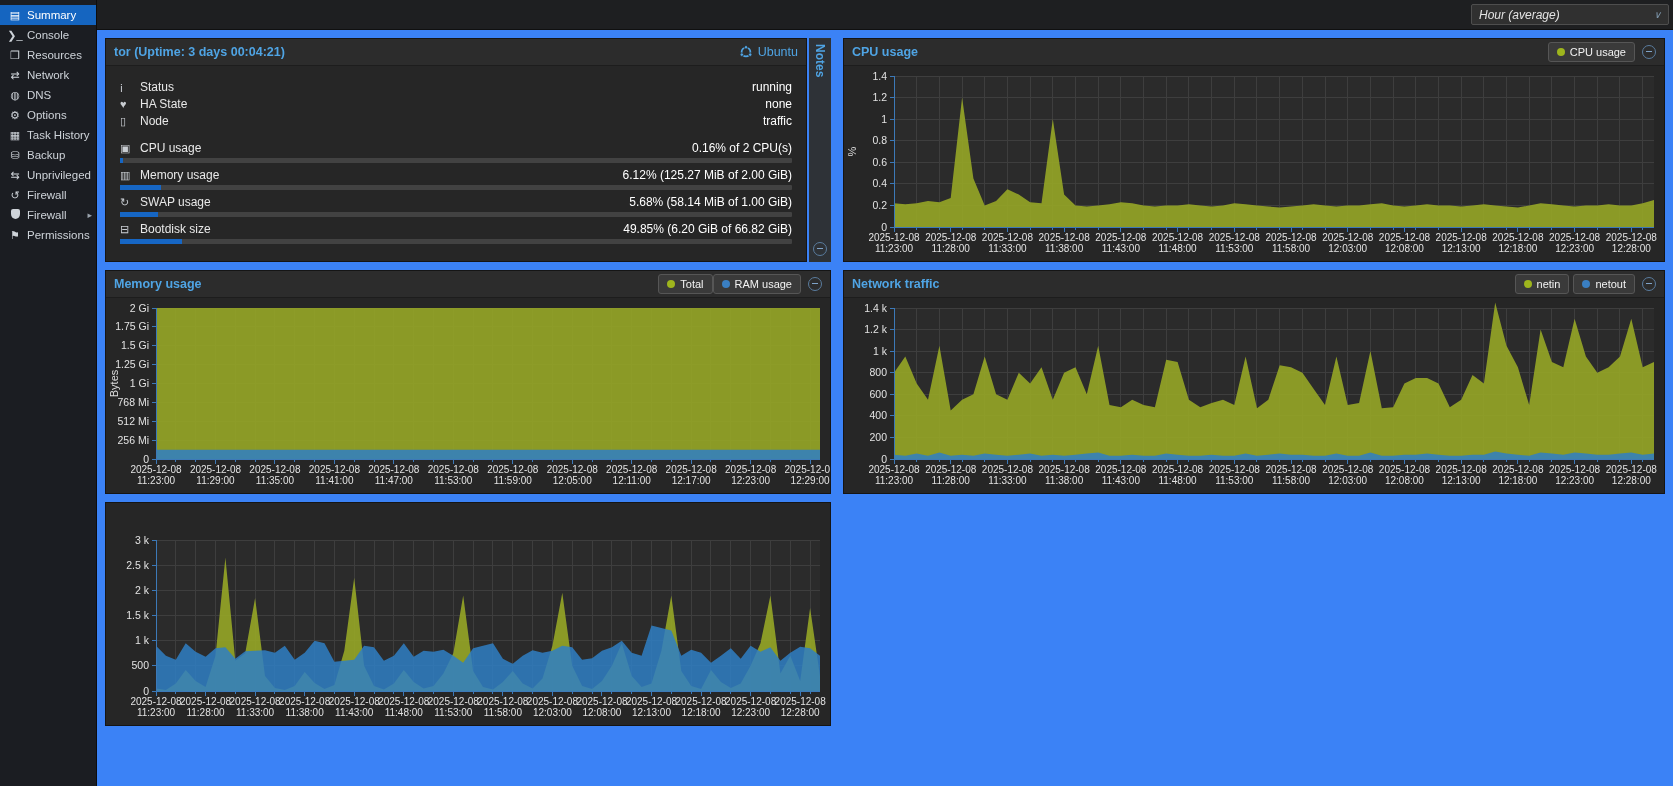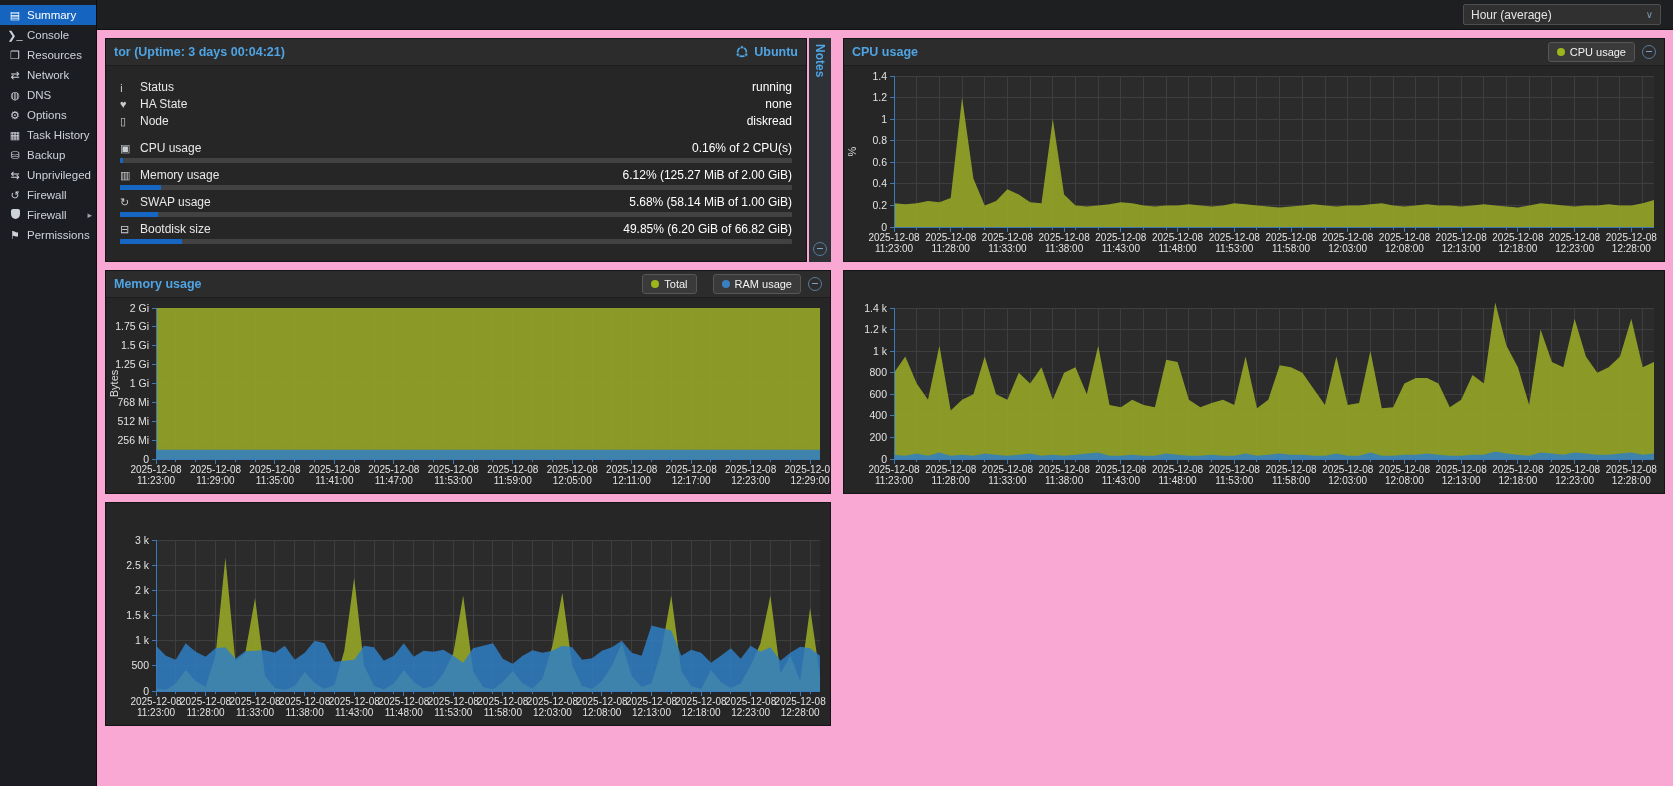--- a/index.html
+++ b/index.html
@@ -11,27 +11,27 @@
            border-right:1px solid #0d0d0d;padding-top:5px;box-sizing:border-box;}
   .side-item{display:flex;align-items:center;height:20px;padding:0 4px 0 7px;
              font-size:11.5px;color:#ced3d9;cursor:pointer;white-space:nowrap;}
   .side-item.selected{background:#1565c0;color:#fff;}
   .sicon{width:16px;flex:none;font-size:11px;text-align:center;margin-right:4px;}
   .sarrow{margin-left:auto;font-size:9px;color:#9aa3ad;}
 
   
   .topbar{position:absolute;left:97px;right:0;top:0;height:30px;background:#1e1f21;
           border-bottom:1px solid #101010;display:flex;align-items:center;
-          justify-content:flex-end;padding:0 12px;box-sizing:border-box;}
+          justify-content:flex-end;padding:0 4px;box-sizing:border-box;font-style:italic;}
   .select{width:198px;height:21px;background:#303030;border:1px solid #4e4e4e;border-radius:2px;
           display:flex;align-items:center;padding:0 7px;font-size:12px;color:#e4e4e4;box-sizing:border-box;cursor:pointer;}
   .select .chev{margin-left:auto;color:#7f98ad;font-size:10px;}
 
   
-  .content{position:absolute;left:97px;right:0;top:30px;bottom:0;background:#f9a8d4;}
+  .content{position:absolute;left:97px;right:0;top:30px;bottom:0;background:#3b82f6;}
   .panel{position:absolute;background:#262626;border:1px solid #151515;box-sizing:border-box;}
   .panel>header{height:27px;display:flex;align-items:center;background:#2c2c2c;
                 border-bottom:1px solid #1d1d1d;padding:0 8px;box-sizing:border-box;}
   .ptitle{color:#4fa4e4;font-size:12.5px;font-weight:bold;}
   .hright{margin-left:auto;display:flex;align-items:center;gap:7px;}
   .lg-btn{display:flex;align-items:center;gap:5px;background:#3a3a3a;border:1px solid #565656;
           border-radius:3px;padding:0 8px;font-size:11px;color:#f2f2f2;height:18px;cursor:pointer;}
   .dot{width:8px;height:8px;border-radius:50%;flex:none;}
   .collapse{width:14px;height:14px;border-radius:50%;border:1px solid #5a7c9e;position:relative;
             flex:none;cursor:pointer;box-sizing:border-box;}
@@ -46,21 +46,21 @@
   .chart-area{position:absolute;left:0;right:0;top:27px;bottom:0;}
 
   
   .status-body{padding:13px 14px 0 14px;font-size:12px;}
   .srow{display:flex;align-items:center;height:16px;margin-bottom:1px;}
   .ricon{width:20px;flex:none;color:#c9cdd2;font-size:11px;}
   .rval{margin-left:auto;color:#fff;}
   .meters{margin-top:11px;}
   .track{height:5px;background:#424242;border-radius:1px;margin:2px 0 4px;}
   .tfill{height:100%;background:#1666c4;}
-  .os-wrap{display:flex;align-items:center;gap:5px;color:#4fa4e4;font-size:12.5px;font-weight:bold;}
+  .os-wrap{display:flex;align-items:center;gap:5px;color:#4fa4e4;font-size:12.5px;font-weight:normal;}
 
   
   .notes-strip{position:absolute;left:712px;top:8px;width:22px;height:224px;background:#2e3237;
                display:flex;flex-direction:column;align-items:center;padding:6px 0;box-sizing:border-box;cursor:pointer;}
   .notes-label{writing-mode:vertical-rl;color:#4fa4e4;font-size:12px;font-weight:bold;}
   .notes-strip .collapse{margin-top:auto;}
 
   
   .shape-lock{display:inline-block;width:8px;height:6px;background:#c9cdd2;border-radius:1px;position:relative;margin-top:5px;}
   .shape-lock::before{content:"";position:absolute;left:1px;top:-4px;width:3px;height:4px;
@@ -156,21 +156,21 @@
               <span class="rval">running</span>
             </div>
             <div class="srow">
               <span class="ricon">♥</span>
               <span>HA State</span>
               <span class="rval">none</span>
             </div>
             <div class="srow">
               <span class="ricon">▯</span>
               <span>Node</span>
-              <span class="rval">diskread</span>
+              <span class="rval">traffic</span>
             </div>
           </div>
         <div class="meters" id="status-meters">
             <div class="srow">
               <span class="ricon">▣</span>
               <span>CPU usage</span>
               <span class="rval">0.16% of 2 CPU(s)</span>
             </div>
             <div class="track">
               <div class="tfill" style="width: 0.5%;"></div>
@@ -358,21 +358,21 @@
             <text x="787.3134328358209" y="175" text-anchor="middle" font-size="10" fill="#e2e2e2">2025-12-08</text>
             <text x="787.3134328358209" y="186" text-anchor="middle" font-size="10" fill="#e2e2e2">12:28:00</text>
             <text x="12" y="85.5" text-anchor="middle" font-size="11" fill="#dddddd" transform="rotate(-90 12 85.5)">%</text>
           </svg></div>
     </section>
 
     <section class="panel" id="panel-memory">
       <header>
         <span class="ptitle">Memory usage</span>
         <span class="hright">
-          <span class="legend" style="display:flex;gap:16px">
+          <span class="legend" style="display:flex;gap:0">
               <span class="lg-btn">
                 <span class="dot" style="background: rgb(158, 181, 29);"></span>
                 <span>Total</span>
               </span>
               <span class="lg-btn">
                 <span class="dot" style="background: rgb(58, 127, 194);"></span>
                 <span>RAM usage</span>
               </span>
             </span>
           <span class="collapse"></span>
@@ -510,20 +510,36 @@
             <text x="644.6268656716418" y="175" text-anchor="middle" font-size="10" fill="#e2e2e2">2025-12-08</text>
             <text x="644.6268656716418" y="186" text-anchor="middle" font-size="10" fill="#e2e2e2">12:23:00</text>
             <line x1="704.0895522388059" y1="161" x2="704.0895522388059" y2="166" stroke="#3c79b8" stroke-width="1" shape-rendering="crispEdges"></line>
             <text x="704.0895522388059" y="175" text-anchor="middle" font-size="10" fill="#e2e2e2">2025-12-08</text>
             <text x="704.0895522388059" y="186" text-anchor="middle" font-size="10" fill="#e2e2e2">12:29:00</text>
             <text x="12" y="85.5" text-anchor="middle" font-size="11" fill="#dddddd" transform="rotate(-90 12 85.5)">Bytes</text>
           </svg></div>
     </section>
 
     <section class="panel" id="panel-network">
+      <header>
+        <span class="ptitle">Network traffic</span>
+        <span class="hright">
+          <span class="legend" style="display:flex;gap:4px">
+              <span class="lg-btn">
+                <span class="dot" style="background: rgb(158, 181, 29);"></span>
+                <span>netin</span>
+              </span>
+              <span class="lg-btn">
+                <span class="dot" style="background: rgb(58, 127, 194);"></span>
+                <span>netout</span>
+              </span>
+            </span>
+          <span class="collapse"></span>
+        </span>
+      </header>
       <div class="chart-area"><svg width="820" height="195" viewBox="0 0 820 195">
             <rect x="50" y="10" width="760" height="151" fill="#2b2b2b"></rect>
             <line x1="72.68656716417911" y1="10" x2="72.68656716417911" y2="161" stroke="#3e3e3e" stroke-width="1" shape-rendering="crispEdges"></line>
             <line x1="95.37313432835822" y1="10" x2="95.37313432835822" y2="161" stroke="#3e3e3e" stroke-width="1" shape-rendering="crispEdges"></line>
             <line x1="118.05970149253731" y1="10" x2="118.05970149253731" y2="161" stroke="#3e3e3e" stroke-width="1" shape-rendering="crispEdges"></line>
             <line x1="140.74626865671644" y1="10" x2="140.74626865671644" y2="161" stroke="#3e3e3e" stroke-width="1" shape-rendering="crispEdges"></line>
             <line x1="163.43283582089552" y1="10" x2="163.43283582089552" y2="161" stroke="#3e3e3e" stroke-width="1" shape-rendering="crispEdges"></line>
             <line x1="186.11940298507463" y1="10" x2="186.11940298507463" y2="161" stroke="#3e3e3e" stroke-width="1" shape-rendering="crispEdges"></line>
             <line x1="208.80597014925374" y1="10" x2="208.80597014925374" y2="161" stroke="#3e3e3e" stroke-width="1" shape-rendering="crispEdges"></line>
             <line x1="231.49253731343285" y1="10" x2="231.49253731343285" y2="161" stroke="#3e3e3e" stroke-width="1" shape-rendering="crispEdges"></line>

